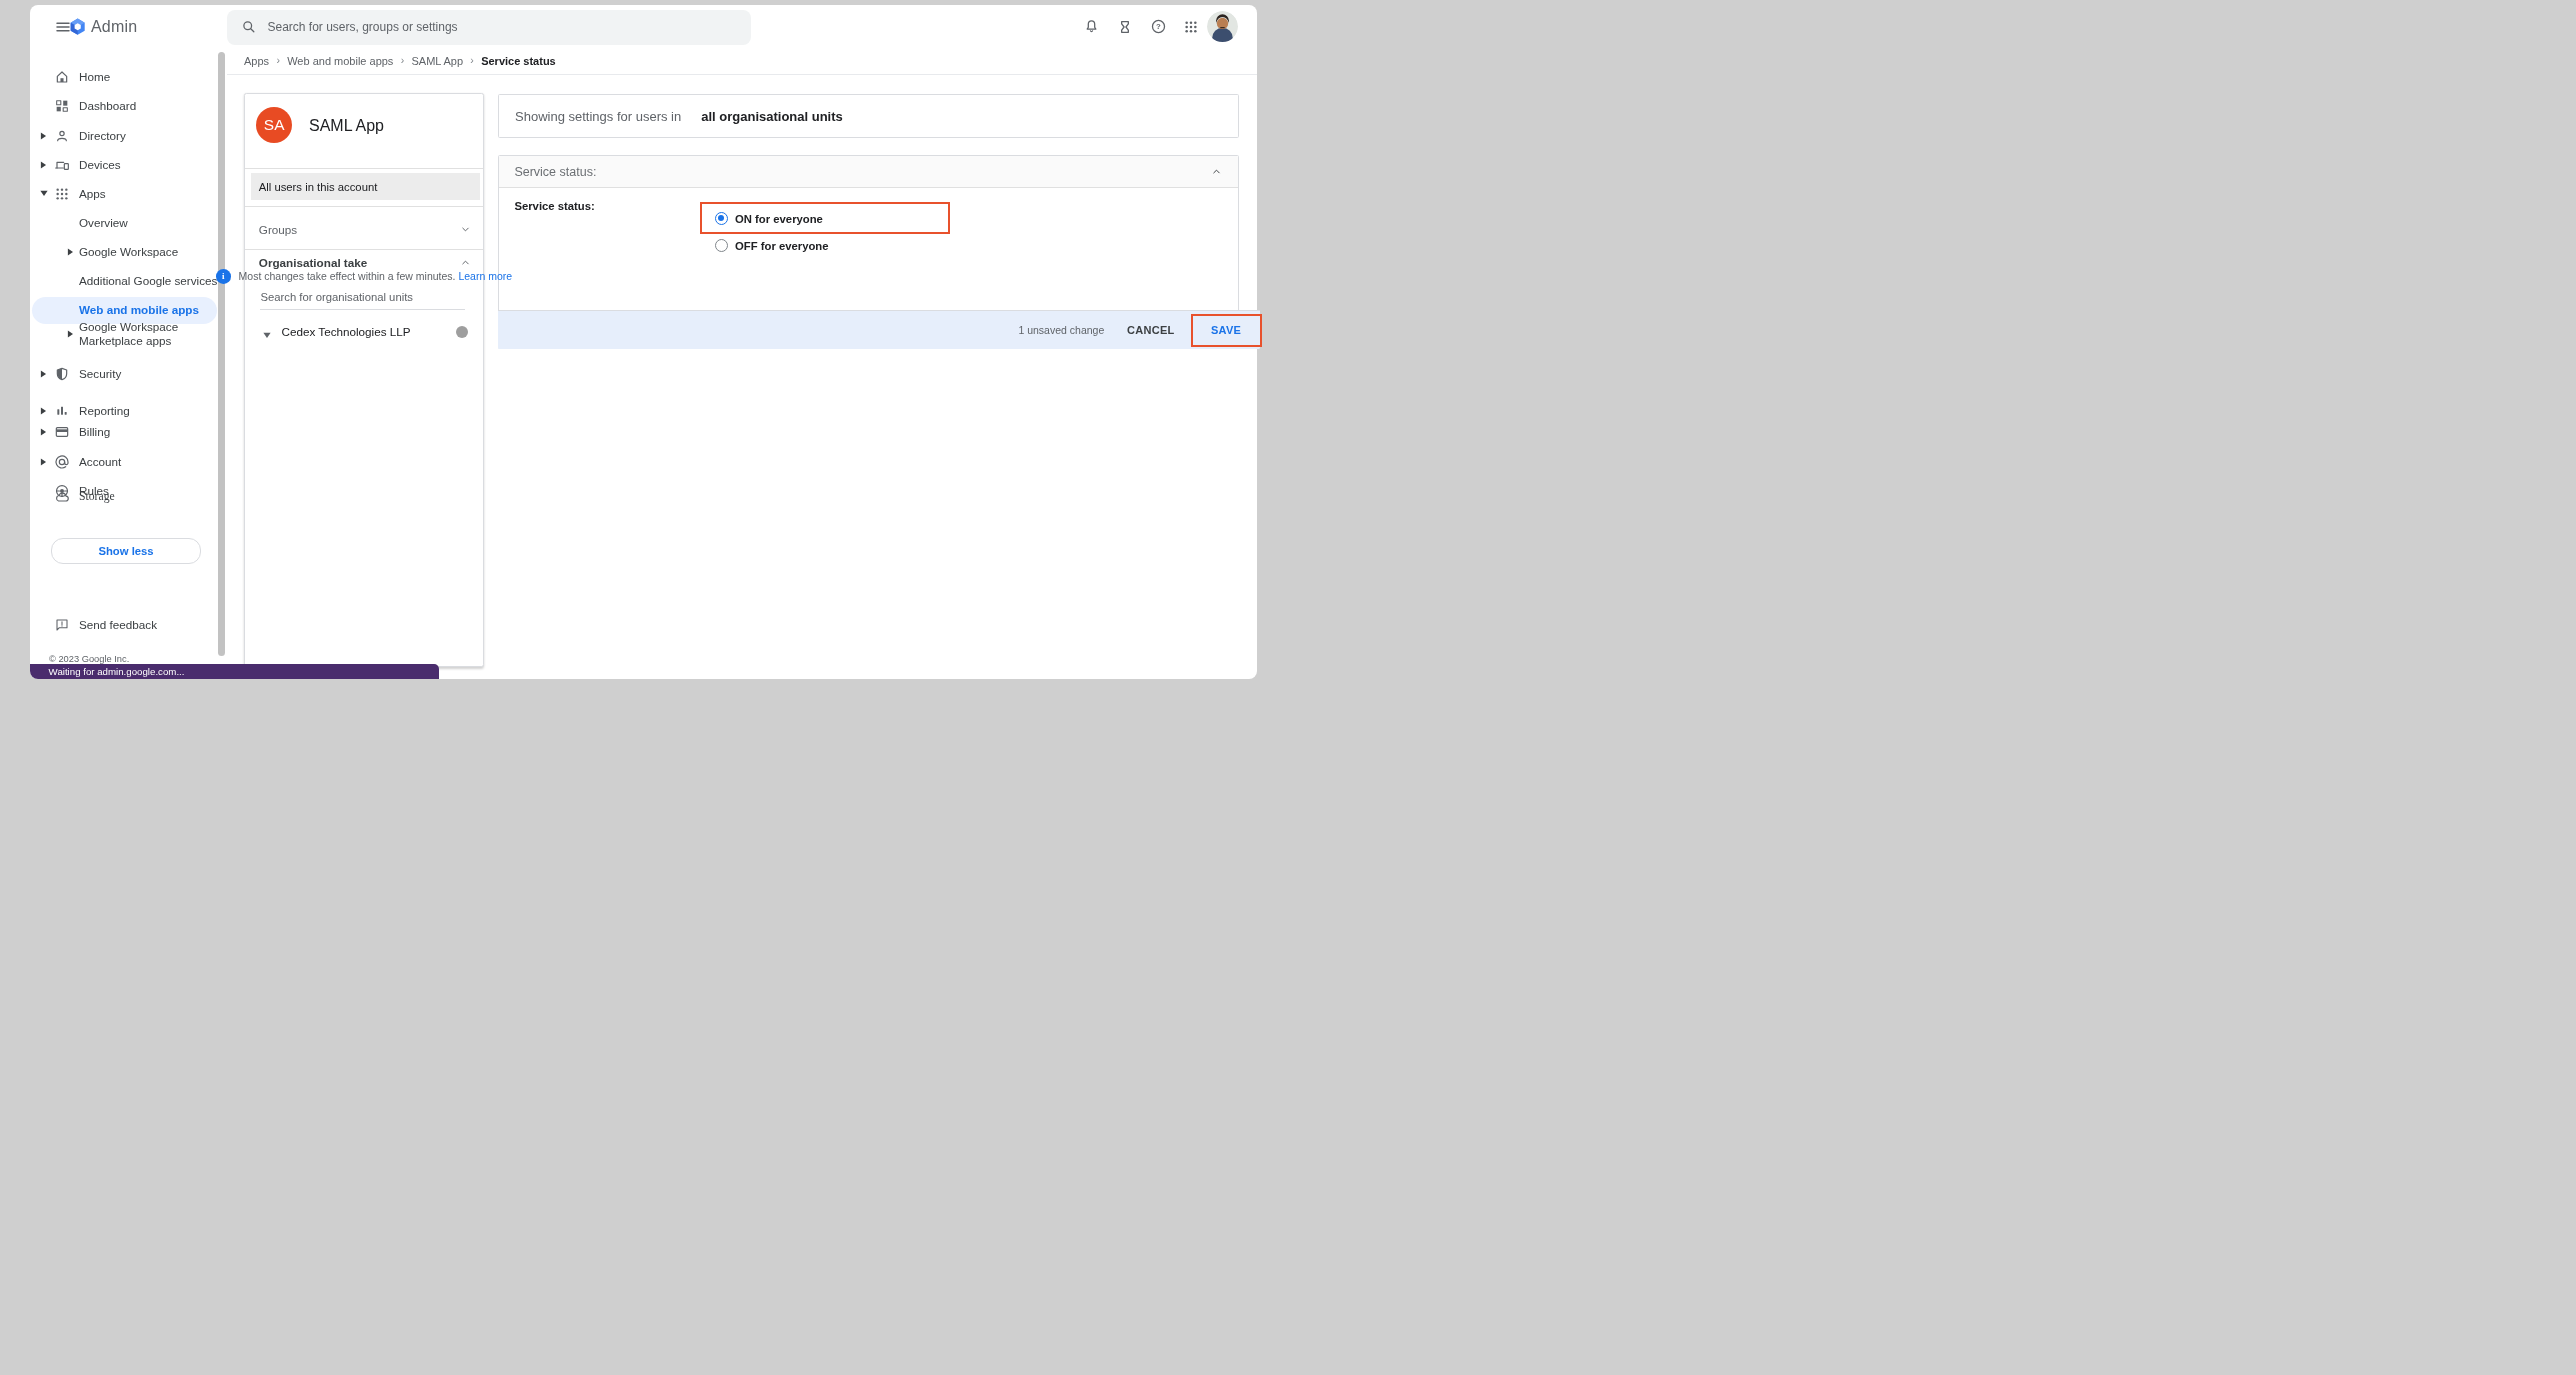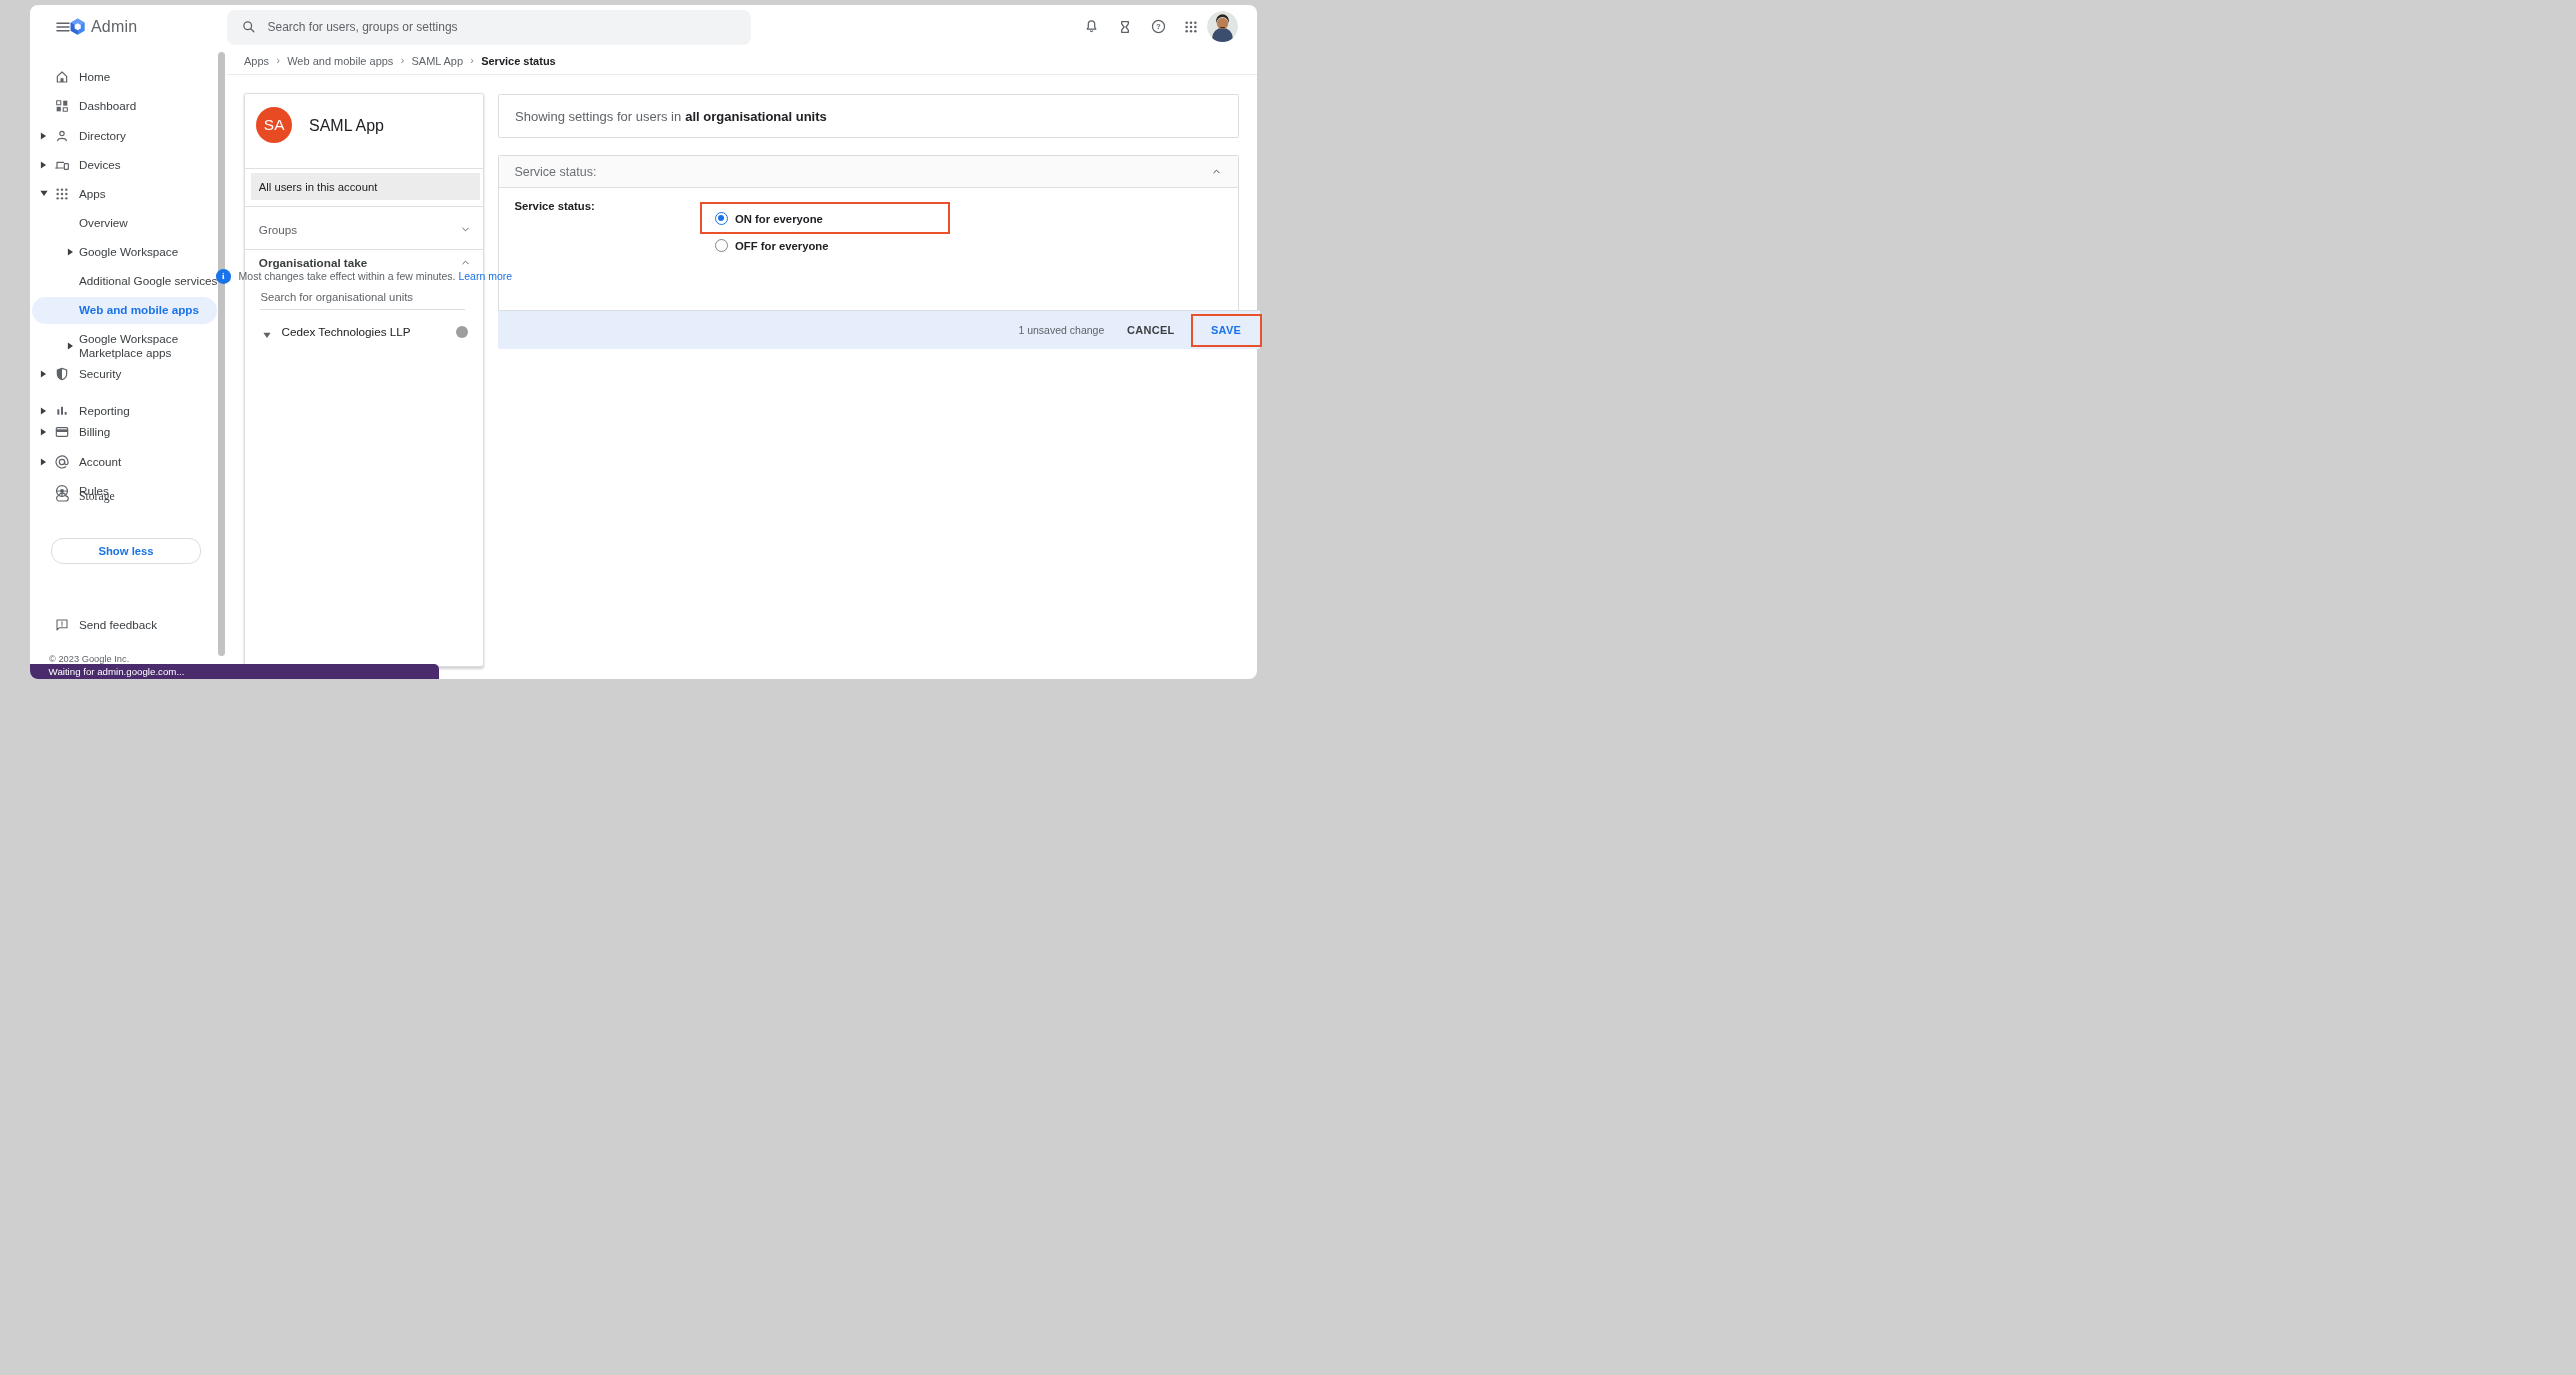--- a/index.html
+++ b/index.html
@@ -52,21 +52,21 @@
   .accrow .t{font-size:11.7px;color:#5f6368;}
   .accrow .t.dark{color:#3c4043;font-weight:700;}
   .orgsearch{position:absolute;left:15.4px;top:197px;font-size:11.3px;color:#5f6368;}
   .orgsearch-line{position:absolute;left:15.4px;top:215px;width:205px;height:0.8px;background:#dadce0;}
   .orgrow{position:absolute;left:18px;top:225px;width:210px;height:19.4px;display:flex;align-items:flex-end;cursor:pointer;}
   .orgrow .name{font-size:11.7px;color:#202124;margin-left:10.5px;}
   .orgdot{position:absolute;right:4.9px;width:12px;height:12px;border-radius:50%;background:#9e9e9e;}
   
   .card1{position:absolute;left:498px;top:94px;width:741px;height:44px;background:#fff;border:0.8px solid #dadce0;border-radius:1.6px;box-sizing:border-box;display:flex;align-items:center;padding-left:16px;}
   .card1 .muted{color:#5f6368;font-size:13px;}
-  .card1 .strong{color:#202124;font-size:13px;font-weight:700;margin-left:4px;}
+  .card1 .strong{color:#202124;font-size:13px;font-weight:700;margin-left:20px;}
   .card2{position:absolute;left:498px;top:155px;width:741px;height:194px;background:#fff;border:0.8px solid #dadce0;border-radius:1.6px;box-sizing:border-box;}
   .card2-header{position:absolute;left:0;top:0;width:100%;height:32px;background:#fafafa;border-bottom:0.8px solid #e0e0e0;display:flex;align-items:center;justify-content:space-between;padding:0 14.6px 0 15.4px;box-sizing:border-box;border-radius:1.6px 1.6px 0 0;}
   .card2-header .ht{font-size:12.5px;color:#6b6f73;}
   .field-label{position:absolute;left:15.4px;top:44px;font-size:11.3px;font-weight:700;color:#202124;}
   .hl-box{position:absolute;border:2.4px solid #e8512c;box-sizing:border-box;}
   .hl-on{left:201px;top:46px;width:250px;height:32px;}
   .radio-row{position:absolute;display:flex;align-items:center;gap:7px;font-weight:bold;}
   .radio{width:13px;height:13px;border-radius:50%;box-sizing:border-box;position:relative;flex:0 0 auto;cursor:pointer;}
   .radio.on{border:1.6px solid #1a73e8;}
   .radio.on::after{content:"";position:absolute;left:1.6px;top:1.6px;width:6.5px;height:6.5px;border-radius:50%;background:#1a73e8;}
@@ -274,21 +274,21 @@
       </svg>
     </span>
   <span class="slabel">Google Workspace</span>
 </div>
 <div class="srow" style="top:266px;">
   <span class="slabel">Additional Google services</span>
 </div>
 <div class="srow" style="top:295px;">
   <span class="slabel sel">Web and mobile apps</span>
 </div>
-<div class="srow" style="top:330px;height:31px;padding-left:32px;">
+<div class="srow" style="top:318px;height:31px;padding-left:32px;">
   <span class="arrow2">
       <svg width="6.5" height="8" viewBox="0 0 8 10">
         <polygon points="1,0.5 7.5,5 1,9.5" fill="#3c4043"></polygon>
       </svg>
     </span>
   <span class="slabel" style="width:133px;">Google Workspace Marketplace apps</span>
 </div>
 <div class="srow" style="top:359px;">
   <span class="arrow">
       <svg width="6.5" height="8" viewBox="0 0 8 10">

